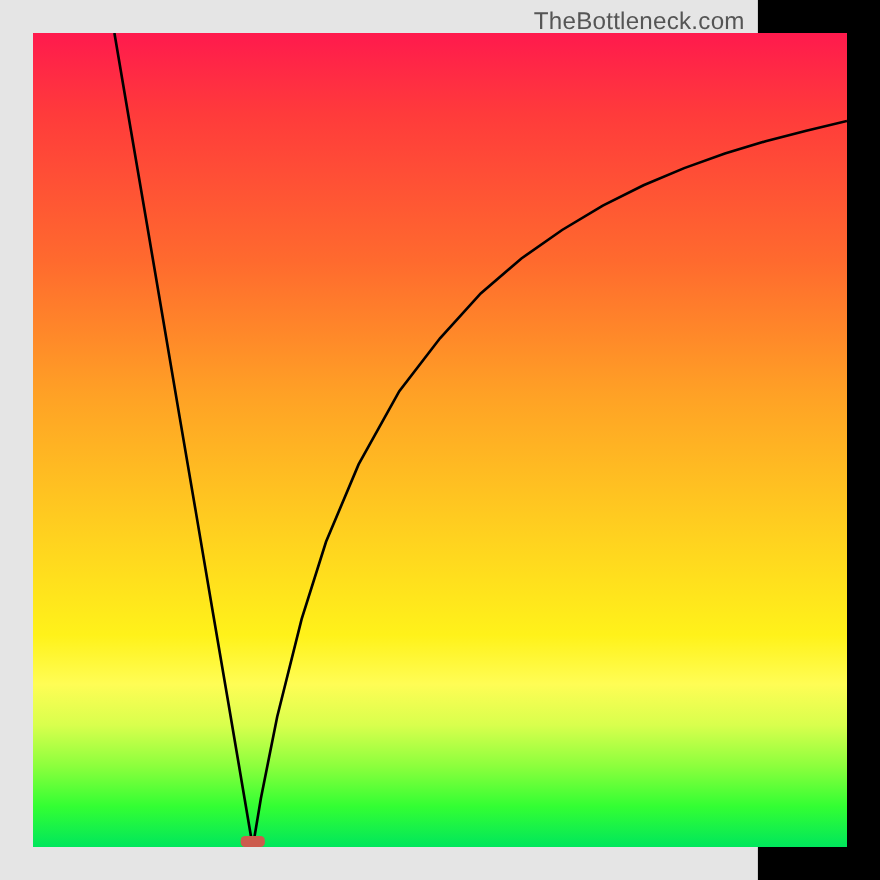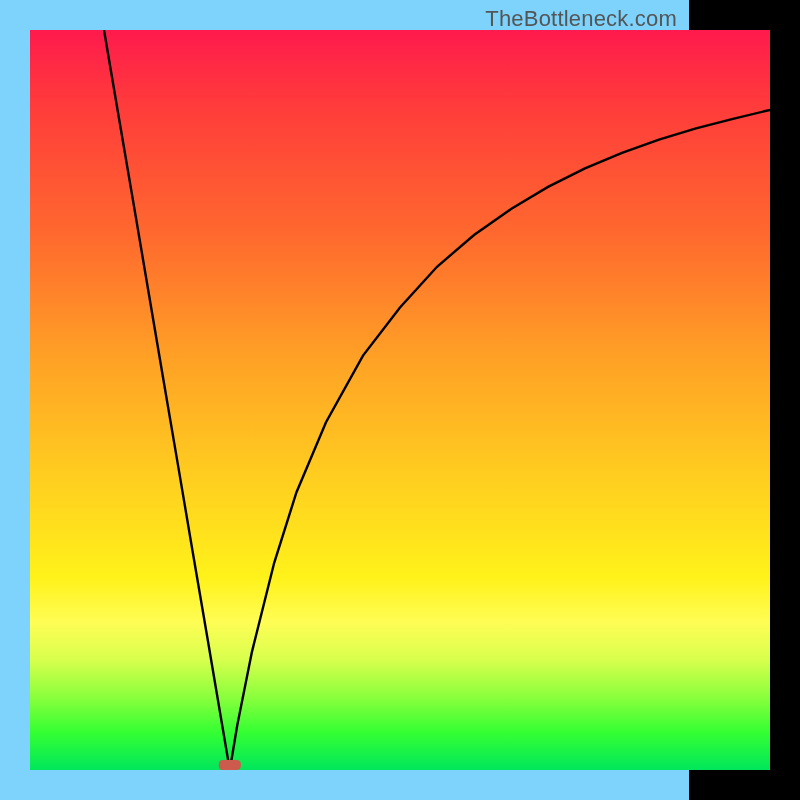--- a/index.html
+++ b/index.html
@@ -8,21 +8,21 @@
     width: 800px;
     height: 800px;
     background: #000;
     overflow: hidden;
     font-family: Arial, Helvetica, sans-serif;
   }
   .frame {
     position: relative;
     width: 689px;
     height: 800px;
-    background: #7dd3fc;
+    background: #e5e5e5;
   }
   .plot-area {
     position: absolute;
     left: 30px;
     top: 30px;
     width: 740px;
     height: 740px;
     background: linear-gradient(
       to bottom,
       #ff1a4d 0%,

